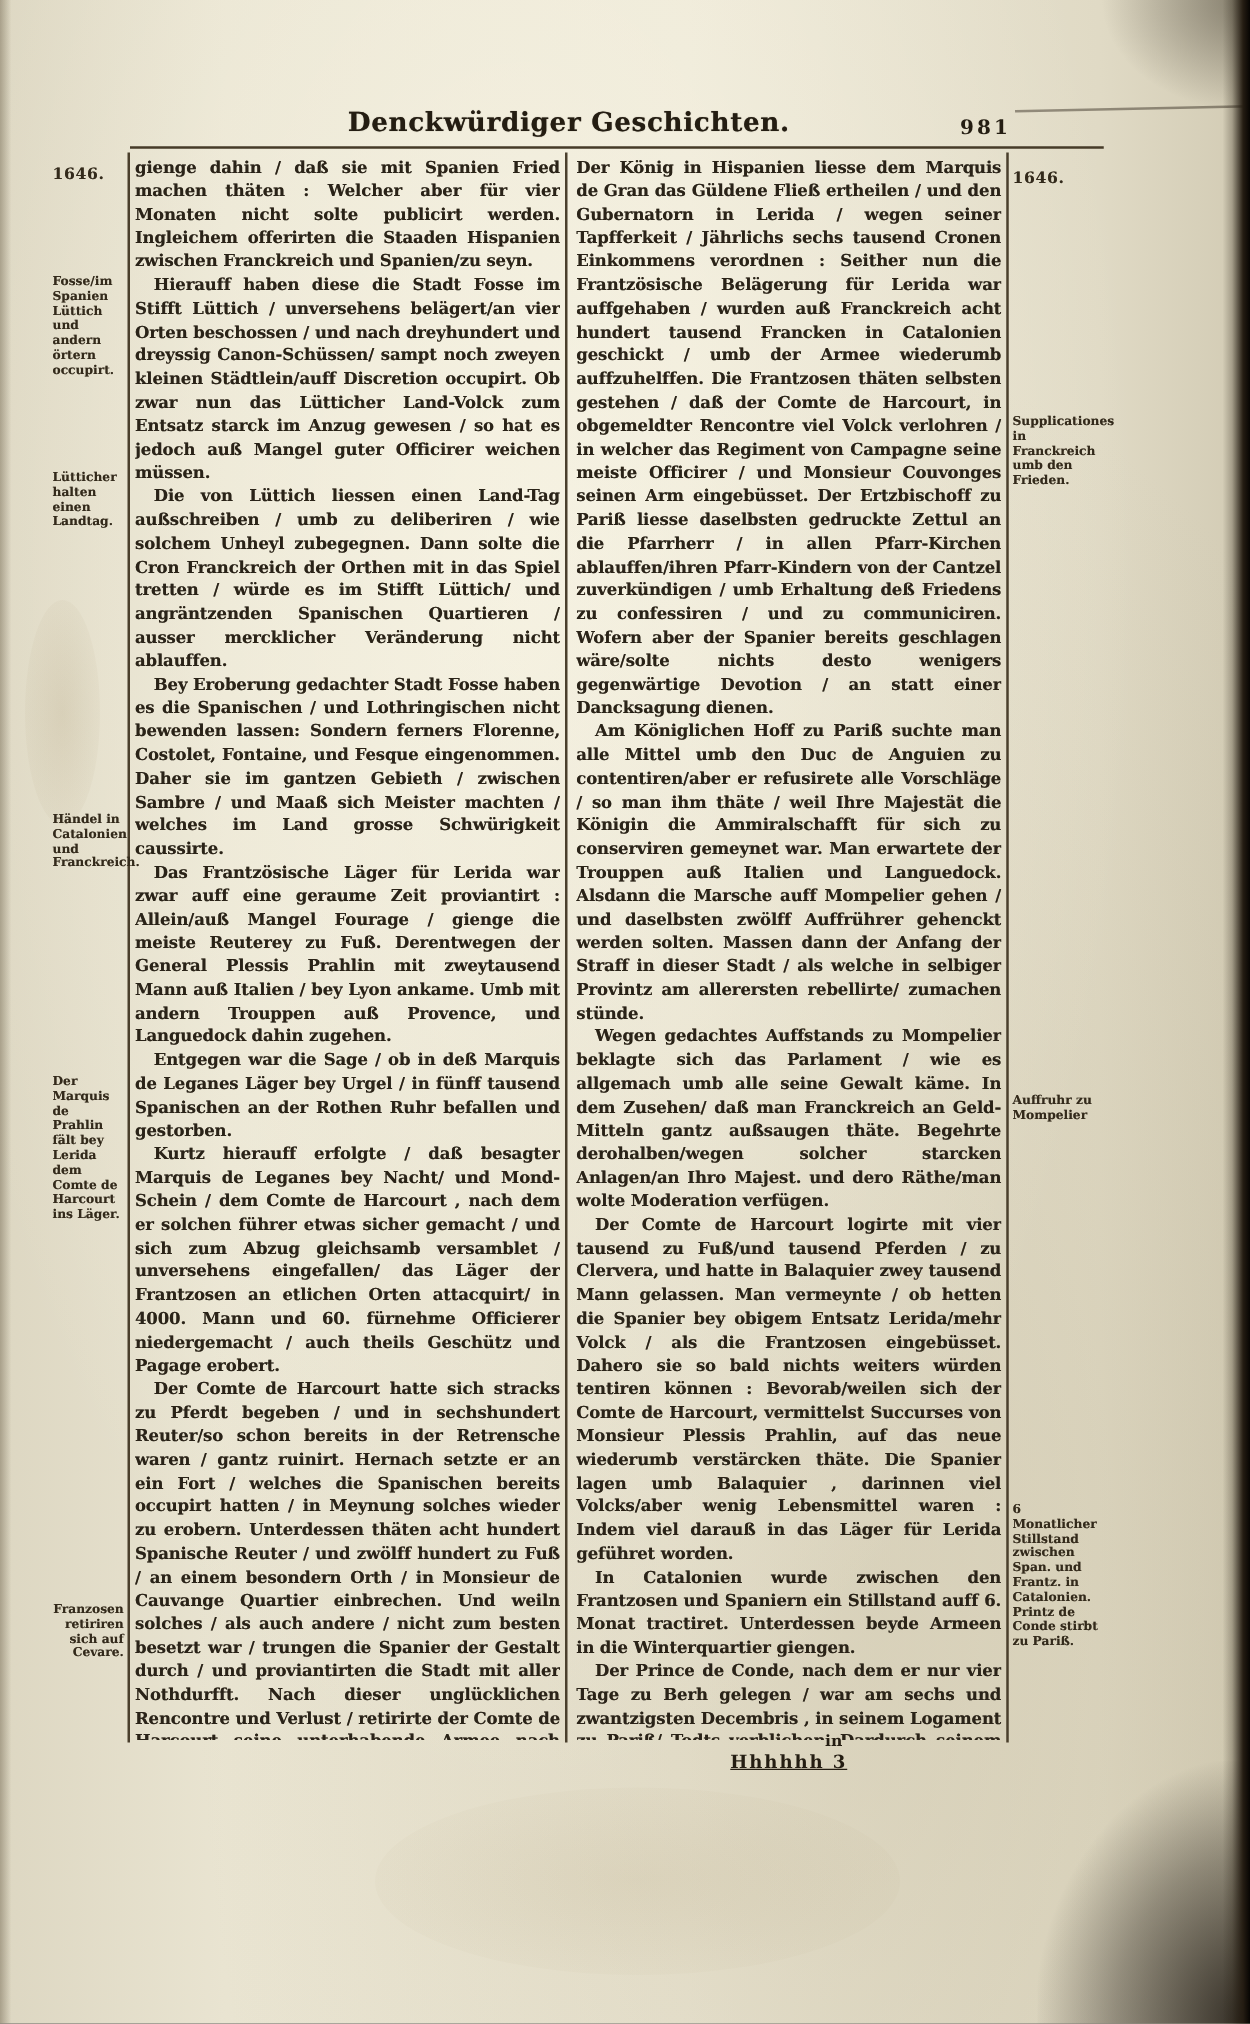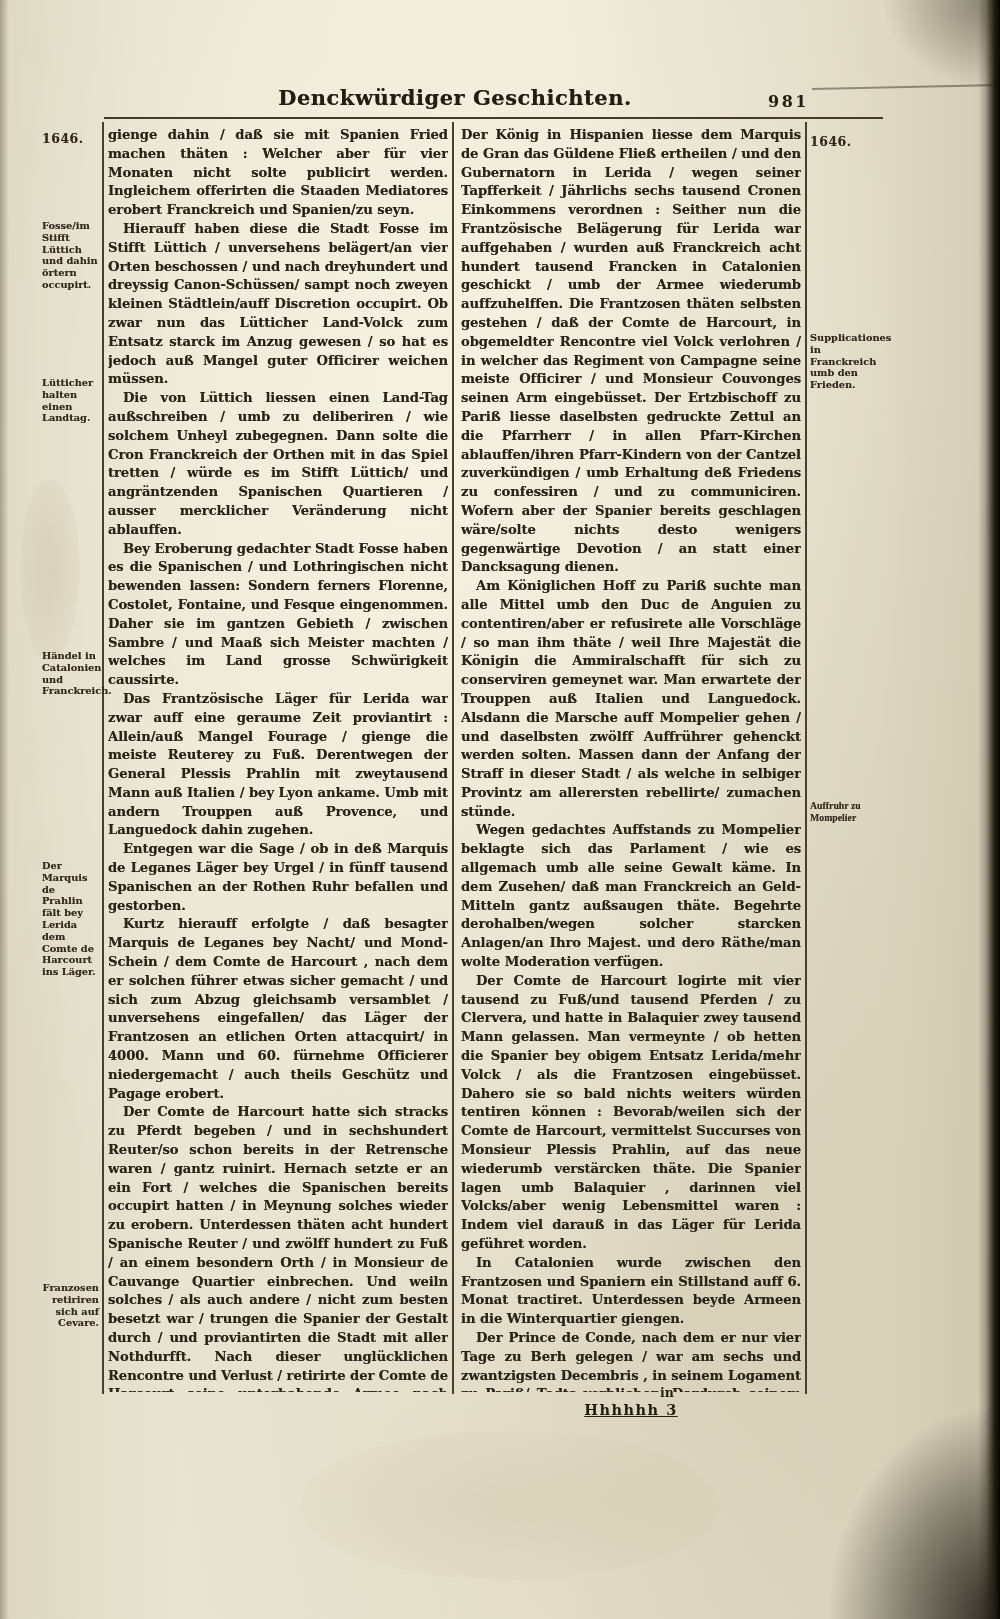--- a/index.html
+++ b/index.html
@@ -77,32 +77,33 @@
 
   <div class="header-title">Denckwürdiger Geschichten.</div>
   <div class="page-number">981</div>
   <div class="rule-h header-rule"></div>
 
   <div class="rule-v vr-left"></div>
   <div class="rule-v vr-mid"></div>
   <div class="rule-v vr-right"></div>
 
   <div class="mnote mnote-l year" style="top:133px;">1646.</div>
-  <div class="mnote mnote-l" style="top:220px;">Fosse/im Stifft Lüttich und dahin örtern occupirt.</div>
+  <div class="mnote mnote-l" style="top:220px;">Fosse/im Spanien Lüttich und andern örtern occupirt.</div>
   <div class="mnote mnote-l" style="top:377px;">Lütticher halten einen Landtag.</div>
   <div class="mnote mnote-l" style="top:650px;">Händel in Catalonien und Franckreich.</div>
   <div class="mnote mnote-l" style="top:860px;">Der Marquis de Prahlin fält bey Lerida dem Comte de Harcourt ins Läger.</div>
   <div class="mnote mnote-l" style="top:1282px;text-align:right;">Franzosen retiriren sich auf Cevare.</div>
 
   <div class="mnote mnote-r year" style="top:136px;">1646.</div>
   <div class="mnote mnote-r" style="top:332px;">Supplicationes in Franckreich umb den Frieden.</div>
-  <div class="mnote mnote-r" style="top:800px;font-family:Liberation Serif, serif;">Auffruhr zu Mompelier</div>
+  <div class="mnote mnote-r" style="top:875px;">Auffruhr zu Mompelier</div>
+  <div class="mnote mnote-r" style="top:1202px;">6 Monatlicher Stillstand zwischen Span. und Frantz. in Catalonien. Printz de Conde stirbt zu Pariß.</div>
 
   <div class="col col-left">
-    <p class="noindent">gienge dahin / daß sie mit Spanien Fried machen thäten : Welcher aber für vier Monaten nicht solte publicirt werden. Ingleichem offerirten die Staaden Mediatores erobert Franckreich und Spanien/zu seyn.</p>
+    <p class="noindent">gienge dahin / daß sie mit Spanien Fried machen thäten : Welcher aber für vier Monaten nicht solte publicirt werden. Ingleichem offerirten die Staaden Hispanien zwischen Franckreich und Spanien/zu seyn.</p>
     <p>Hierauff haben diese die Stadt Fosse im Stifft Lüttich / unversehens belägert/an vier Orten beschossen / und nach dreyhundert und dreyssig Canon-Schüssen/ sampt noch zweyen kleinen Städtlein/auff Discretion occupirt. Ob zwar nun das Lütticher Land-Volck zum Entsatz starck im Anzug gewesen / so hat es jedoch auß Mangel guter Officirer weichen müssen.</p>
     <p>Die von Lüttich liessen einen Land-Tag außschreiben / umb zu deliberiren / wie solchem Unheyl zubegegnen. Dann solte die Cron Franckreich der Orthen mit in das Spiel tretten / würde es im Stifft Lüttich/ und angräntzenden Spanischen Quartieren / ausser mercklicher Veränderung nicht ablauffen.</p>
     <p>Bey Eroberung gedachter Stadt Fosse haben es die Spanischen / und Lothringischen nicht bewenden lassen: Sondern ferners Florenne, Costolet, Fontaine, und Fesque eingenommen. Daher sie im gantzen Gebieth / zwischen Sambre / und Maaß sich Meister machten / welches im Land grosse Schwürigkeit caussirte.</p>
     <p>Das Frantzösische Läger für Lerida war zwar auff eine geraume Zeit proviantirt : Allein/auß Mangel Fourage / gienge die meiste Reuterey zu Fuß. Derentwegen der General Plessis Prahlin mit zweytausend Mann auß Italien / bey Lyon ankame. Umb mit andern Trouppen auß Provence, und Languedock dahin zugehen.</p>
     <p>Entgegen war die Sage / ob in deß Marquis de Leganes Läger bey Urgel / in fünff tausend Spanischen an der Rothen Ruhr befallen und gestorben.</p>
     <p>Kurtz hierauff erfolgte / daß besagter Marquis de Leganes bey Nacht/ und Mond-Schein / dem Comte de Harcourt , nach dem er solchen führer etwas sicher gemacht / und sich zum Abzug gleichsamb versamblet / unversehens eingefallen/ das Läger der Frantzosen an etlichen Orten attacquirt/ in 4000. Mann und 60. fürnehme Officierer niedergemacht / auch theils Geschütz und Pagage erobert.</p>
     <p>Der Comte de Harcourt hatte sich stracks zu Pferdt begeben / und in sechshundert Reuter/so schon bereits in der Retrensche waren / gantz ruinirt. Hernach setzte er an ein Fort / welches die Spanischen bereits occupirt hatten / in Meynung solches wieder zu erobern. Unterdessen thäten acht hundert Spanische Reuter / und zwölff hundert zu Fuß / an einem besondern Orth / in Monsieur de Cauvange Quartier einbrechen. Und weiln solches / als auch andere / nicht zum besten besetzt war / trungen die Spanier der Gestalt durch / und proviantirten die Stadt mit aller Nothdurfft. Nach dieser unglücklichen Rencontre und Verlust / retirirte der Comte de Harcourt seine unterhabende Armee nach Cevare, umb allda deß Succurses unter dem Monsieur Plessis Prahlin zuerwarten: Welcher dann bereits dahin avancirten thäte.</p>
   </div>
 
   <div class="col col-right">

